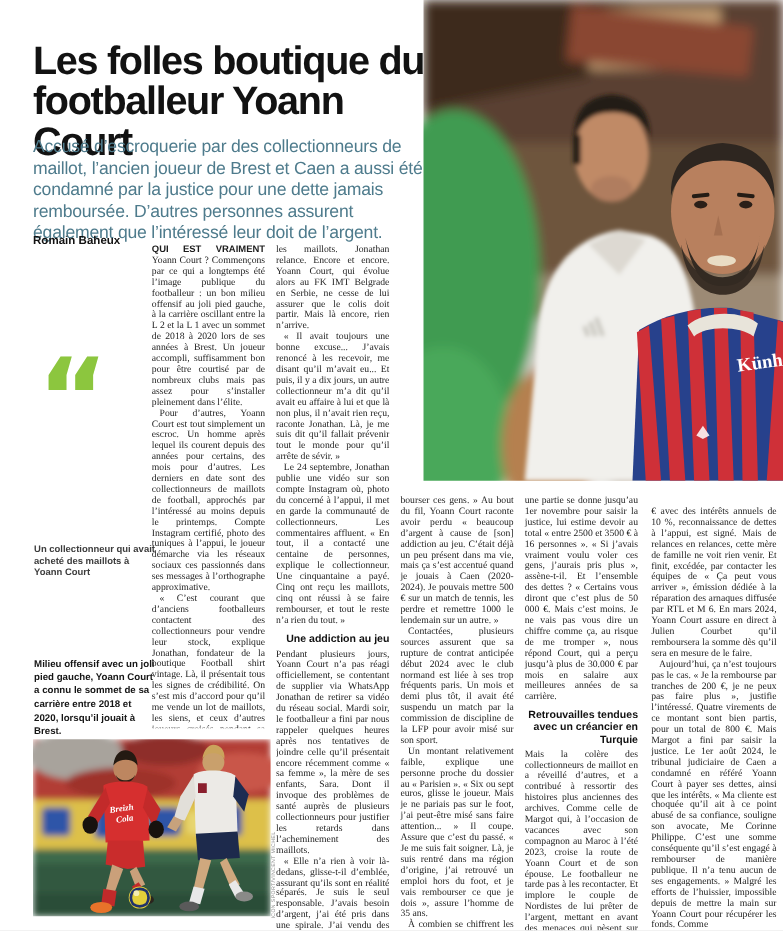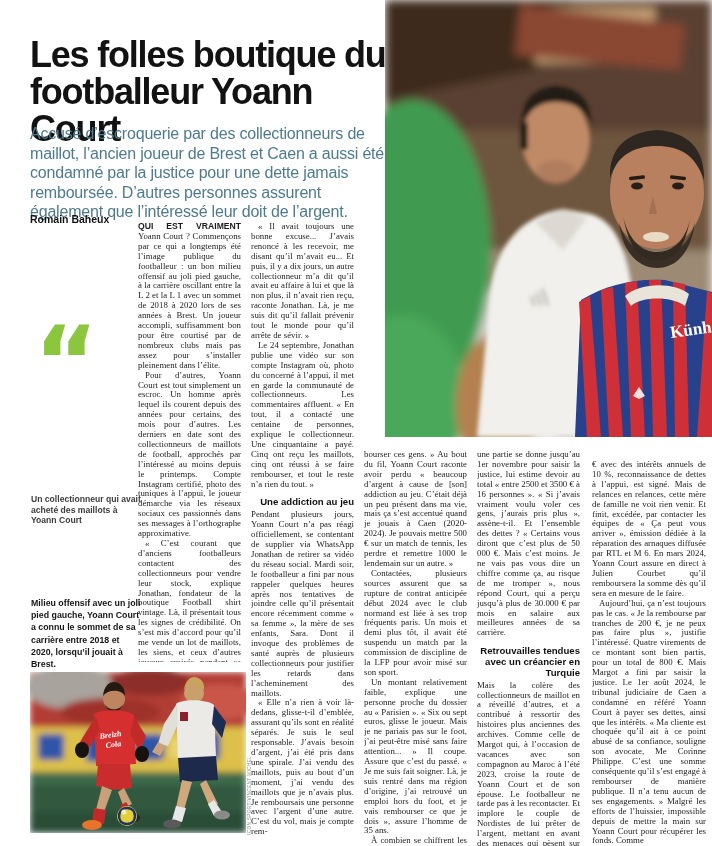--- a/index.html
+++ b/index.html
@@ -156,20 +156,21 @@
   <div class="caption">Milieu offensif avec un joli pied gauche, Yoann Court a connu le sommet de sa carrière entre 2018 et 2020, lorsqu’il jouait à Brest.</div>
 
   <div id="col1" class="bodycol">
     <p><span class="lead-in">QUI EST VRAIMENT</span><span> Yoann Court ? Commençons par ce qui a longtemps été l’image publique du footballeur : un bon milieu offensif au joli pied gauche, à la carrière oscillant entre la L 2 et la L 1 avec un sommet de 2018 à 2020 lors de ses années à Brest. Un joueur accompli, suffisamment bon pour être courtisé par de nombreux clubs mais pas assez pour s’installer pleinement dans l’élite.</span></p>
     <p class="ind">Pour d’autres, Yoann Court est tout simplement un escroc. Un homme après lequel ils courent depuis des années pour certains, des mois pour d’autres. Les derniers en date sont des collectionneurs de maillots de football, approchés par l’intéressé au moins depuis le printemps. Compte Instagram certifié, photo des tuniques à l’appui, le joueur démarche via les réseaux sociaux ces passionnés dans ses messages à l’orthographe approximative.</p>
     <p class="ind">« C’est courant que d’anciens footballeurs contactent des collectionneurs pour vendre leur stock, explique Jonathan, fondateur de la boutique Football shirt vintage. Là, il présentait tous les signes de crédibilité. On s’est mis d’accord pour qu’il me vende un lot de maillots, les siens, et ceux d’autres joueurs croisés pendant sa carrière. »</p>
 
   </div>
 
   <div id="col2" class="bodycol">
+    <p>les maillots. Jonathan relance. Encore et encore. Yoann Court, qui évolue alors au FK IMT Belgrade en Serbie, ne cesse de lui assurer que le colis doit partir. Mais là encore, rien n’arrive.</p>
     <p class="ind">« Il avait toujours une bonne excuse... J’avais renoncé à les recevoir, me disant qu’il m’avait eu... Et puis, il y a dix jours, un autre collectionneur m’a dit qu’il avait eu affaire à lui et que là non plus, il n’avait rien reçu, raconte Jonathan. Là, je me suis dit qu’il fallait prévenir tout le monde pour qu’il arrête de sévir. »</p>
     <p class="ind">Le 24 septembre, Jonathan publie une vidéo sur son compte Instagram où, photo du concerné à l’appui, il met en garde la communauté de collectionneurs. Les commentaires affluent. « En tout, il a contacté une centaine de personnes, explique le collectionneur. Une cinquantaine a payé. Cinq ont reçu les maillots, cinq ont réussi à se faire rembourser, et tout le reste n’a rien du tout. »</p>
     <div class="subhead">Une addiction au jeu</div>
     <p>Pendant plusieurs jours, Yoann Court n’a pas réagi officiellement, se contentant de supplier via WhatsApp Jonathan de retirer sa vidéo du réseau social. Mardi soir, le footballeur a fini par nous rappeler quelques heures après nos tentatives de joindre celle qu’il présentait encore récemment comme « sa femme », la mère de ses enfants, Sara. Dont il invoque des problèmes de santé auprès de plusieurs collectionneurs pour justifier les retards dans l’acheminement des maillots.</p>
     <p class="ind">« Elle n’a rien à voir là-dedans, glisse-t-il d’emblée, assurant qu’ils sont en réalité séparés. Je suis le seul responsable. J’avais besoin d’argent, j’ai été pris dans une spirale. J’ai vendu des maillots, puis au bout d’un moment, j’ai vendu des maillots que je n’avais plus. Je remboursais une personne avec l’argent d’une autre. C’est du vol, mais je compte rem-</p>
   </div>
 
   <div id="col3" class="bodycol">
     <p>bourser ces gens. » Au bout du fil, Yoann Court raconte avoir perdu « beaucoup d’argent à cause de [son] addiction au jeu. C’était déjà un peu présent dans ma vie, mais ça s’est accentué quand je jouais à Caen (2020-2024). Je pouvais mettre 500 € sur un match de tennis, les perdre et remettre 1000 le lendemain sur un autre. »</p>
     <p class="ind">Contactées, plusieurs sources assurent que sa rupture de contrat anticipée début 2024 avec le club normand est liée à ses trop fréquents paris. Un mois et demi plus tôt, il avait été suspendu un match par la commission de discipline de la LFP pour avoir misé sur son sport.</p>

